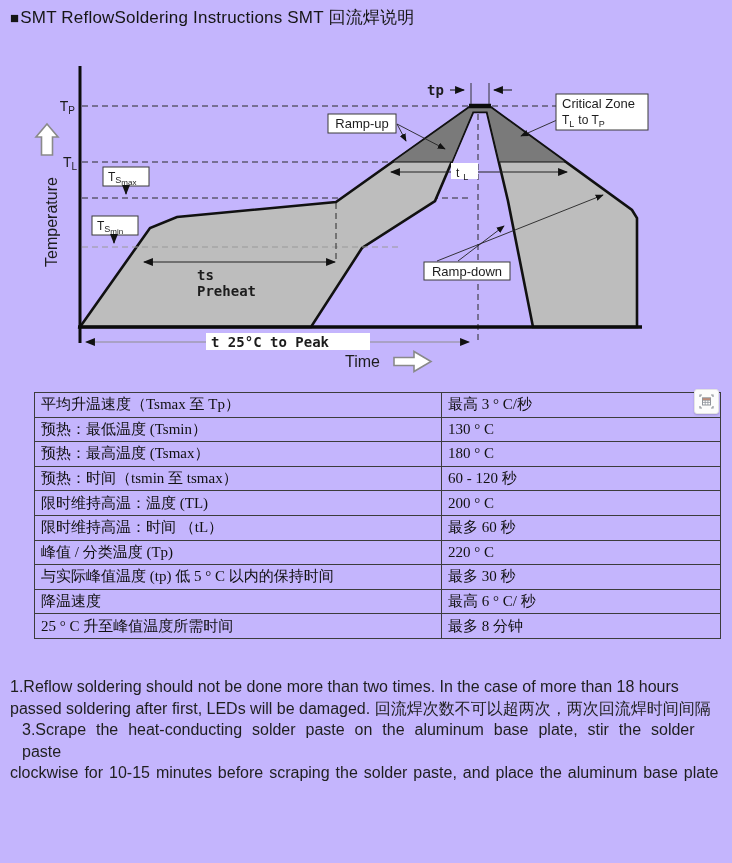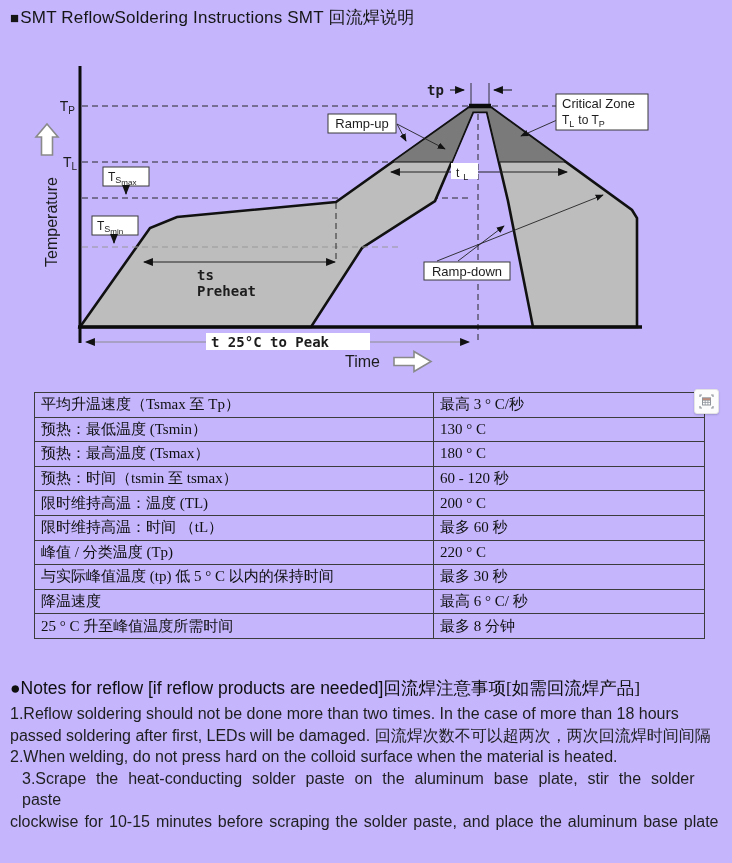--- a/index.html
+++ b/index.html
@@ -25,21 +25,21 @@
   .dashg{stroke:#9a9a9a;stroke-width:1.2;stroke-dasharray:6 4;fill:none;}
   .thin{stroke:#222;stroke-width:0.9;fill:none;}
   .measure{stroke:#222;stroke-width:1.1;fill:none;}
   .measureg{stroke:#8d8d8d;stroke-width:1.1;fill:none;}
   .lblbox{fill:#ffffff;stroke:#3a3a3a;stroke-width:1;}
   .axis{stroke:#0c0c0c;fill:none;}
   .hollow{fill:#ffffff;stroke:#8a8a8a;stroke-width:1.6;}
   
   #param-table{position:absolute;left:34px;top:392px;border-collapse:collapse;width:658px;
                table-layout:fixed;font-family:"Liberation Serif",serif;font-size:15px;color:#111;}
-  #param-table td{border:1px solid var(--table_border);height:23.6px;padding:0 0 0 6px;
+  #param-table td{border:1px solid var(--table_border);height:23.6px;padding:0 8px 0 6px;
                   vertical-align:middle;overflow:hidden;white-space:nowrap;}
   #param-table td.c1{width:392px;}
   #param-table td.c2{width:264px;}
   
   #capture-btn{position:absolute;left:694px;top:389px;width:23px;height:23px;background:#fcfcfc;
                border:1px solid #e4e4e4;border-radius:3px;box-shadow:0 1px 2px rgba(0,0,0,.18);
                display:flex;align-items:center;justify-content:center;cursor:pointer;}
   
   #notes{position:absolute;left:10px;top:676px;width:714px;}
   #notes .heading{font-size:17.5px;color:#0f0f0f;margin-bottom:3px;}
@@ -190,24 +190,20 @@
       </g>
       <rect x="4.5" y="5" width="8" height="7" fill="#ffffff" stroke="#8f949a" stroke-width="1"></rect>
       <rect x="4.5" y="5" width="8" height="2.2" fill="var(--icon_accent)" stroke="#8f949a" stroke-width="0.8"></rect>
       <line x1="4.5" y1="9.4" x2="12.5" y2="9.4" stroke="#8f949a" stroke-width="0.8"></line>
       <line x1="7.2" y1="7.2" x2="7.2" y2="12" stroke="#8f949a" stroke-width="0.8"></line>
       <line x1="9.9" y1="7.2" x2="9.9" y2="12" stroke="#8f949a" stroke-width="0.8"></line>
     </svg>
   </div>
 
   <div id="notes">
-    <div class="heading">
-      <span>●</span><span>Notes for reflow [if reflow products are needed]</span><span class="zh">回流焊注意事项[如需回流焊产品]</span>
-    </div>
     <div class="nline">1.Reflow soldering should not be done more than two times. In the case of more than 18 hours</div>
     <div class="nline">passed soldering after first, LEDs will be damaged.  回流焊次数不可以超两次，两次回流焊时间间隔</div>
-    <div class="nline">2.When welding, do not press hard on the colloid surface when the material is heated.</div>
     <div class="nline just1">3.Scrape the heat-conducting solder paste on the aluminum base plate, stir the solder paste</div>
     <div class="nline just2">clockwise for 10-15 minutes before scraping the solder paste, and place the aluminum base plate</div>
 
   </div>
 
 </div>
 
 </body></html>

